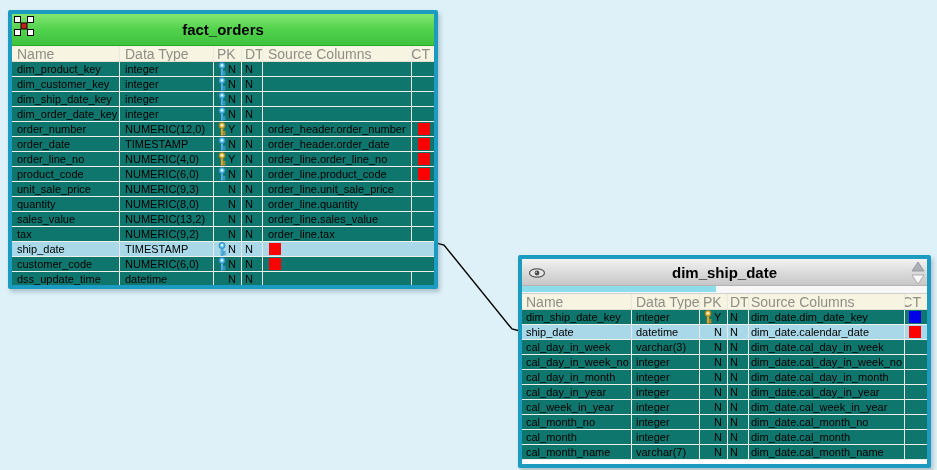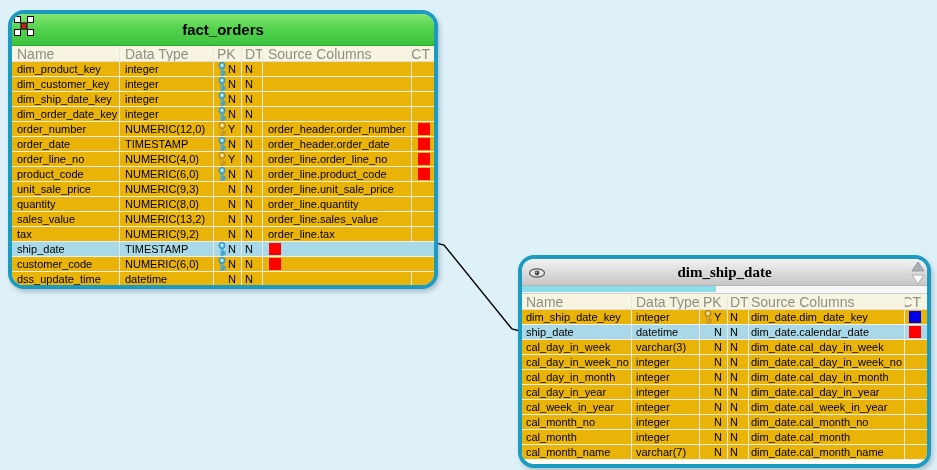--- a/index.html
+++ b/index.html
@@ -7,55 +7,54 @@
     width:937px;height:470px;overflow:hidden;
     font-family:"Liberation Sans", sans-serif;
     background:var(--canvas-bg,#def1f8);
   }
   .canvas{position:relative;width:937px;height:470px;}
   .rel-svg{position:absolute;left:0;top:0;width:937px;height:470px;pointer-events:none;}
 
   .tbl{
     position:absolute;
     border:4px solid var(--table-border,#1a9bbf);
-    border-radius:16px;
+    border-radius:2px;
     background:#ffffff;
     box-shadow:2px 3px 4px rgba(110,135,150,.45);
     overflow:hidden;
     box-sizing:border-box;
   }
   .t-fact{left:8px;top:10px;width:430px;height:279px;}
   .t-dim {left:518px;top:255px;width:413px;height:213px;}
 
   .titlebar{position:relative;display:flex;align-items:center;justify-content:center;}
   .t-fact .titlebar{
     height:31px;
     background:linear-gradient(180deg,var(--fact-green-top,#83e570) 0%,#52d24d 50%,var(--fact-green-bottom,#3ec23e) 100%);
     border-bottom:1px solid #2aa82a;
   }
   .t-dim .titlebar{
     height:26px;
     background:linear-gradient(180deg,#f3f3f3 0%,#dedede 45%,var(--dim-header-gray,#c7c7c7) 100%);
     border-bottom:1px solid #b4b4b4;
-    font-family:Liberation Serif, serif;
   }
   .tbl-title{font-size:15px;font-weight:bold;color:#000;}
 
   .handle{position:absolute;left:2px;top:2px;}
   .eye{position:absolute;left:6px;top:6px;}
   .arrows{position:absolute;right:2px;top:1px;}
 
   .hscroll{
     height:7px;background:#f7f7f7;border-bottom:1px solid #cfcfcf;position:relative;
   }
   .hthumb{position:absolute;left:0;top:0;height:6px;width:48%;background:var(--scrollbar-cyan,#8ddcea);}
 
   .colhead{display:flex;align-items:center;height:15px;background:var(--column-header-bg,#f7f4e1);
     color:#8e8e85;font-size:14px;border-bottom:1px solid #e2e0d2;}
-  .rows{background:#eab308;}
+  .rows{background:#0f766e;}
   .trow{display:flex;align-items:center;height:15px;font-size:11px;color:#000;border-bottom:1px solid #f0f0ea;box-sizing:border-box;}
   .trow.hl{background:var(--row-highlight,#a9d9e8);}
 
   .c{flex:0 0 auto;height:100%;display:flex;align-items:center;
      border-right:1px solid #e9e9e2;box-sizing:border-box;
      overflow:hidden;white-space:nowrap;}
   .csrc{flex:1 1 auto;min-width:0;}
   .cct{border-right:none;justify-content:flex-end;}
   .colhead .cct{justify-content:flex-end;}
 

